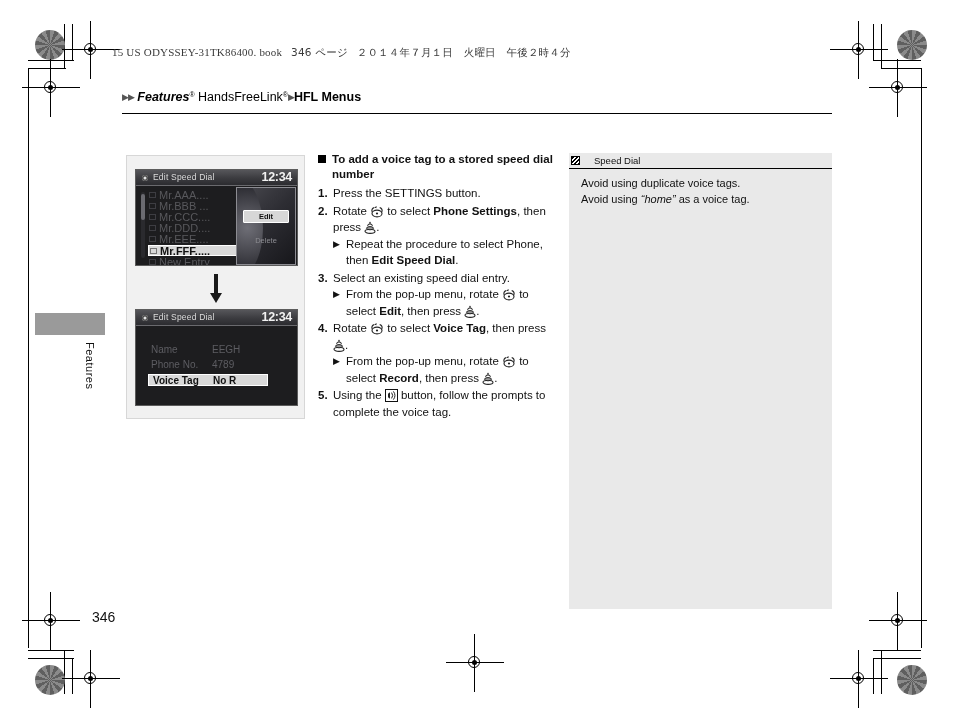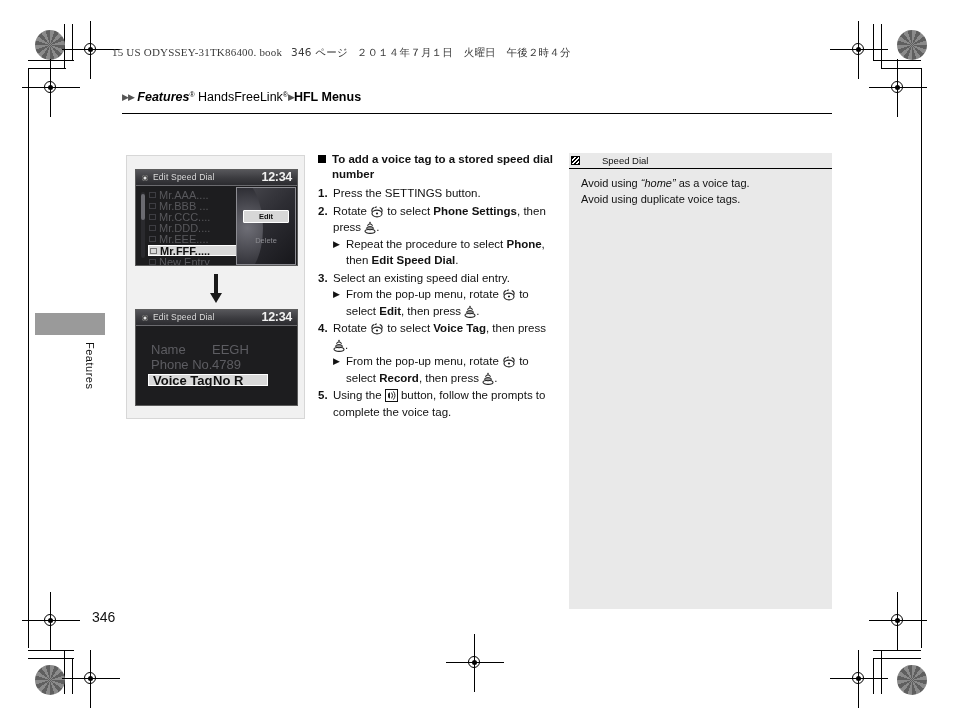--- a/index.html
+++ b/index.html
@@ -279,21 +279,21 @@
 
   .field-list {
     position: absolute;
     left: 12px; top: 18px;
     width: 120px;
   }
   .field-row {
     position: relative;
     height: 12px;
     margin-bottom: 3px;
-    font-size: 13px;
+    font-size: 10px;
     line-height: 12px;
     color: #5d5d62;
     white-space: nowrap;
   }
   .field-row .lab {
     position: absolute; left: 3px; top: 0;
   }
   .field-row .val {
     position: absolute; left: 64px; top: 0;
   }
@@ -373,21 +373,21 @@
     top: 153px;
     width: 263px;
     height: 456px;
     background: #e9e9e9;
     box-sizing: border-box;
   }
   .note-head {
     position: relative;
     height: 15px;
     border-bottom: 1px solid #000;
-    padding-left: 33px;
+    padding-left: 25px;
     font-size: 9.5px;
     line-height: 15px;
     color: #111;
   }
   .note-head .bk {
     position: absolute;
     left: 2px; top: 3px;
     width: 9px; height: 9px;
     background:
       repeating-linear-gradient(135deg,#000 0 1.5px,#fff 1.5px 3px);
@@ -583,21 +583,21 @@
               <circle cx="7" cy="8.5" r="1.1" fill="#222"></circle>
             </svg></span><span> to select </span><span class="kw" style="font-weight: bold; text-align: right;">Phone Settings</span><span>, then press </span><span class="gi"><svg width="12" height="13" viewBox="0 0 12 13">
               <ellipse cx="6" cy="10.3" rx="5" ry="2.1" fill="none" stroke="#222" stroke-width="1.1"></ellipse>
               <ellipse cx="6" cy="7.2" rx="3.4" ry="1.6" fill="#9a9a9a" stroke="#222" stroke-width="1"></ellipse>
               <path d="M3.4 4.6 q2.6 -3.1 5.2 0" fill="none" stroke="#222" stroke-width="1.1"></path>
               <path d="M6 0.4 l1.3 2.2 l-2.6 0 z" fill="#222"></path>
             </svg></span><span>.</span></span>
       </div>
       <div class="sub">
         <span class="a">▶</span>
-        <span class="c"><span>Repeat the procedure to select </span><span class="kw" style="font-weight: bold;">Phone</span><span>, then </span><span class="kw" style="font-weight: bold;">Edit Speed Dial</span><span>.</span></span>
+        <span class="c"><span>Repeat the procedure to select </span><span class="kw" style="font-weight: normal;">Phone</span><span>, then </span><span class="kw" style="font-weight: bold;">Edit Speed Dial</span><span>.</span></span>
       </div>
       <div class="step">
         <span class="n">3.</span>
         <span class="c"><span>Select an existing speed dial entry.</span></span>
       </div>
       <div class="sub">
         <span class="a">▶</span>
         <span class="c"><span>From the pop-up menu, rotate </span><span class="gi"><svg width="14" height="13" viewBox="0 0 14 13">
               <ellipse cx="7" cy="8.5" rx="5" ry="3.4" fill="none" stroke="#222" stroke-width="1.1"></ellipse>
               <path d="M2.2 7.2 Q1 3.6 4.3 2.4" fill="none" stroke="#222" stroke-width="1.1"></path>
@@ -652,18 +652,18 @@
       </div>
     </div>
 </div>
 
 <div class="note">
   <div class="note-head">
     <span class="bk"></span>
     <span>Speed Dial</span>
   </div>
   <div class="note-body" id="note-host">
+      <div class="ln"><span>Avoid using duplicate voice tags.</span></div>
       <div class="ln"><span>Avoid using </span><i>“home”</i><span> as a voice tag.</span></div>
-      <div class="ln"><span>Avoid using duplicate voice tags.</span></div>
     </div>
 </div>
 
 <div class="pageno">346</div>
 
 </body></html>

